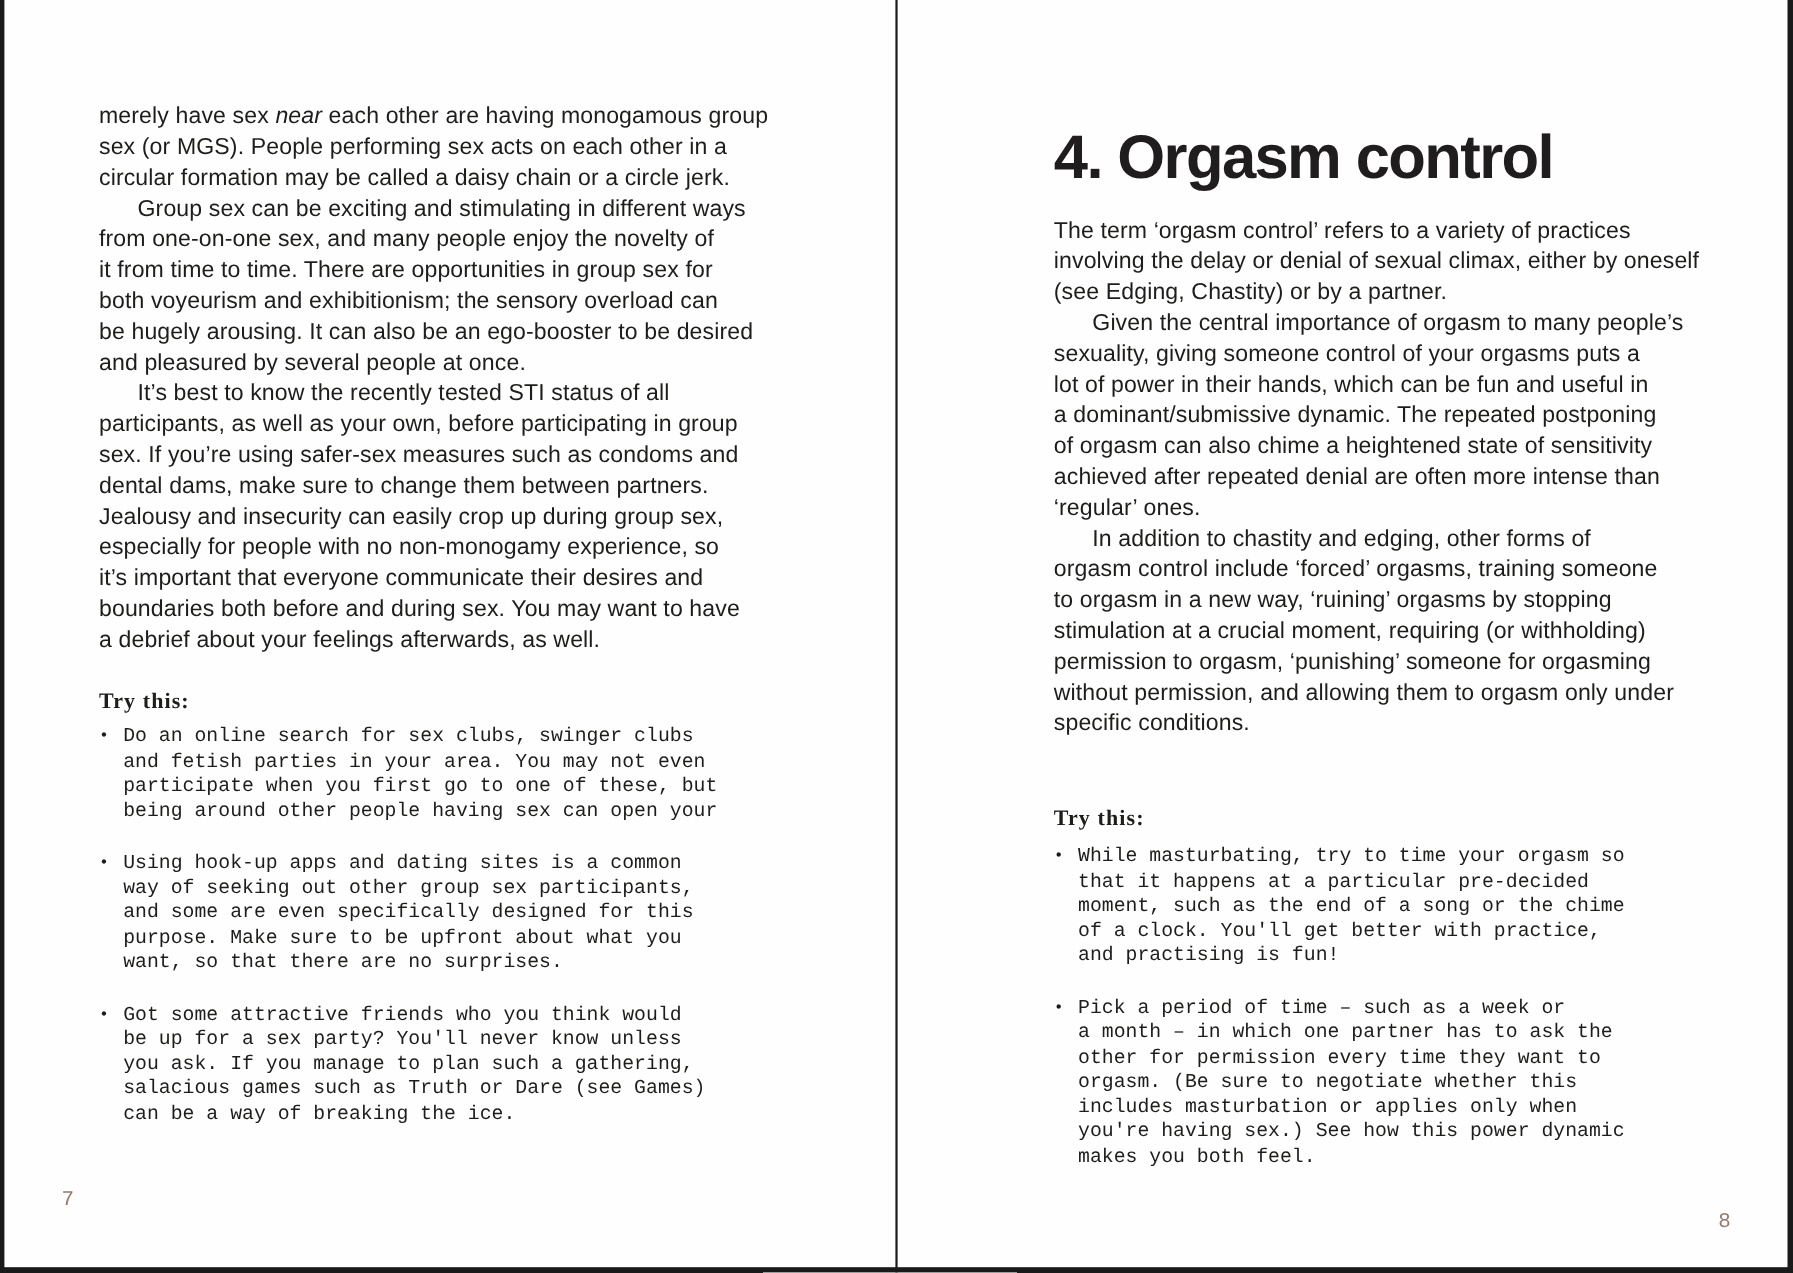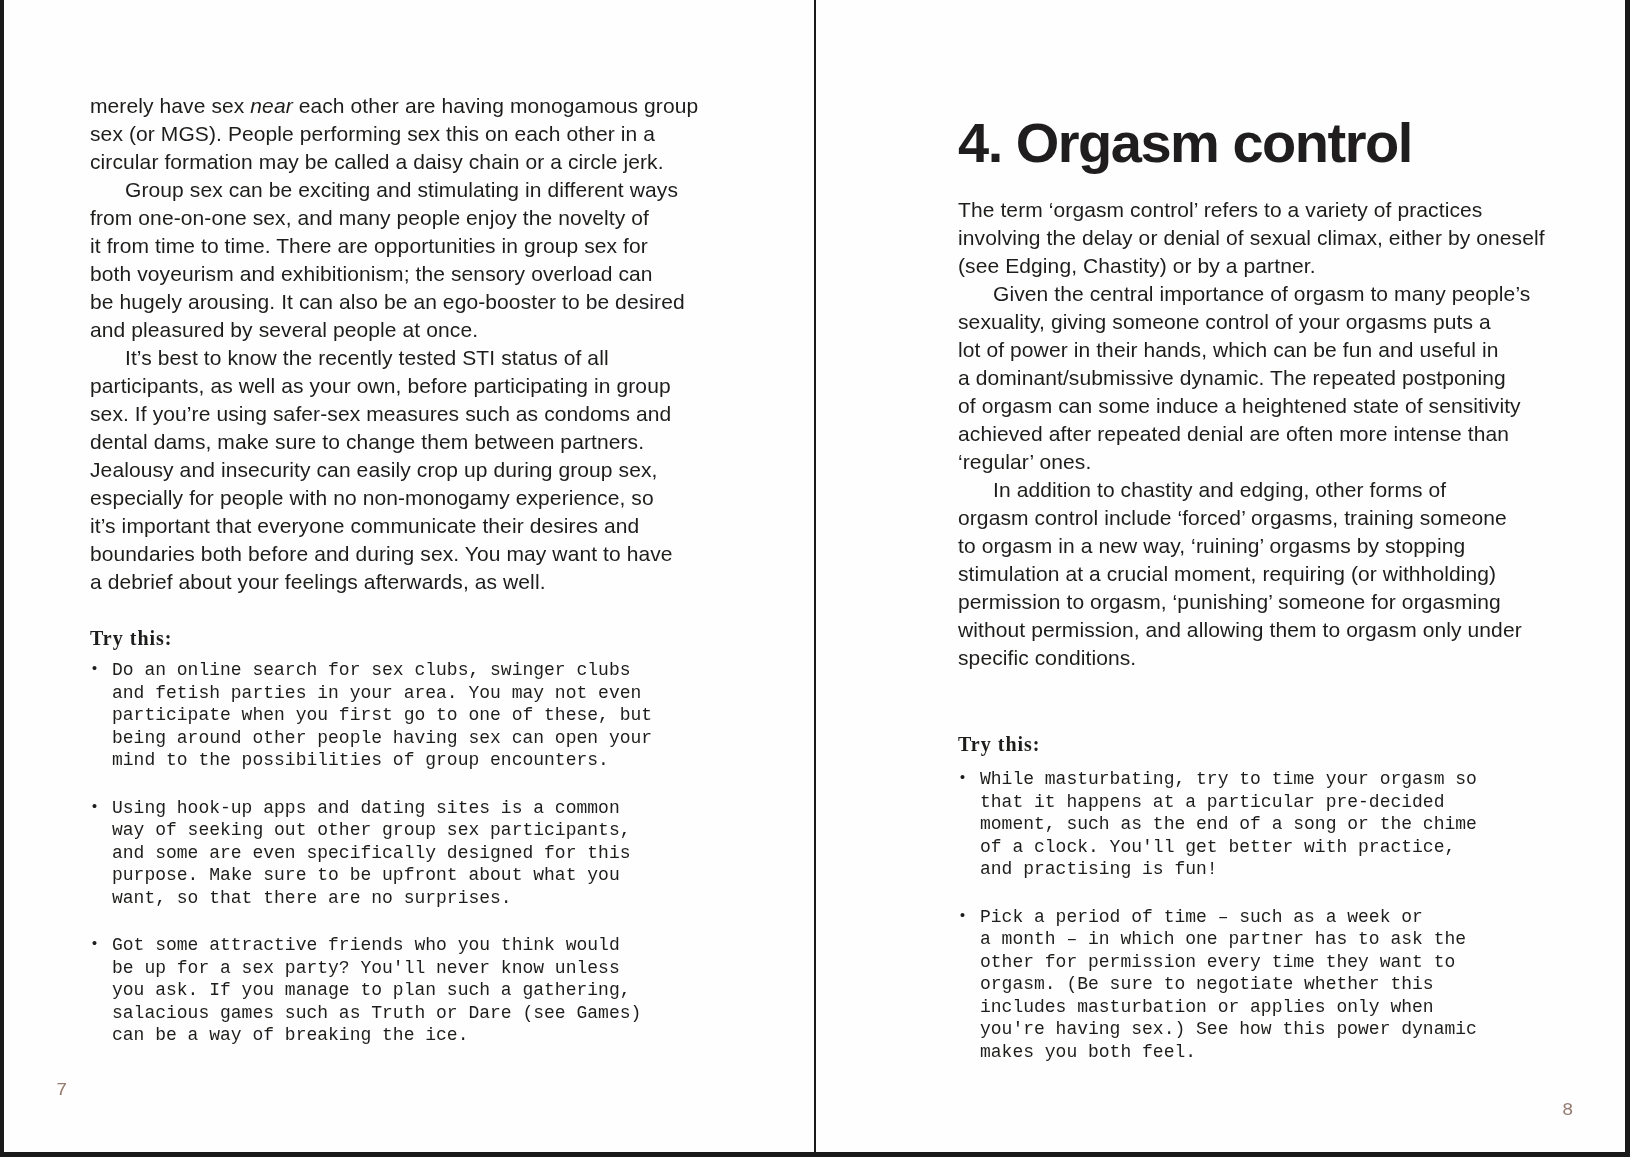--- a/index.html
+++ b/index.html
@@ -58,21 +58,21 @@
 
   <div class="frame frame-left"></div>
   <div class="frame frame-right"></div>
   <div class="frame frame-bottom"></div>
   <div class="frame divider"></div>
 
   <div class="abs" style="left:4px;top:0;width:810px;height:1152px;">
     <div class="abs body-block" style="left:86px;top:92px;">
         <div class="para">
           <div class="line">merely have sex <em>near</em> each other are having monogamous group</div>
-          <div class="line">sex (or MGS). People performing sex this on each other in a</div>
+          <div class="line">sex (or MGS). People performing sex acts on each other in a</div>
           <div class="line">circular formation may be called a daisy chain or a circle jerk.</div>
         </div>
         <div class="para">
           <div class="line indent">Group sex can be exciting and stimulating in different ways</div>
           <div class="line">from one-on-one sex, and many people enjoy the novelty of</div>
           <div class="line">it from time to time. There are opportunities in group sex for</div>
           <div class="line">both voyeurism and exhibitionism; the sensory overload can</div>
           <div class="line">be hugely arousing. It can also be an ego-booster to be desired</div>
           <div class="line">and pleasured by several people at once.</div>
         </div>
@@ -91,21 +91,20 @@
 
     <div class="abs try-this" style="left:86px;top:627px;">Try this:</div>
 
     <div class="abs bullets" style="left:86px;top:659px;">
         <div class="bullet">
           <span class="bullet-glyph">•</span>
           <div class="line">Do an online search for sex clubs, swinger clubs</div>
           <div class="line">and fetish parties in your area. You may not even</div>
           <div class="line">participate when you first go to one of these, but</div>
           <div class="line">being around other people having sex can open your</div>
-          <div class="line">mind to the possibilities of group encounters.</div>
         </div>
         <div class="bullet">
           <span class="bullet-glyph">•</span>
           <div class="line">Using hook-up apps and dating sites is a common</div>
           <div class="line">way of seeking out other group sex participants,</div>
           <div class="line">and some are even specifically designed for this</div>
           <div class="line">purpose. Make sure to be upfront about what you</div>
           <div class="line">want, so that there are no surprises.</div>
         </div>
         <div class="bullet">
@@ -128,21 +127,21 @@
         <div class="para">
           <div class="line">The term ‘orgasm control’ refers to a variety of practices</div>
           <div class="line">involving the delay or denial of sexual climax, either by oneself</div>
           <div class="line">(see Edging, Chastity) or by a partner.</div>
         </div>
         <div class="para">
           <div class="line indent">Given the central importance of orgasm to many people’s</div>
           <div class="line">sexuality, giving someone control of your orgasms puts a</div>
           <div class="line">lot of power in their hands, which can be fun and useful in</div>
           <div class="line">a dominant/submissive dynamic. The repeated postponing</div>
-          <div class="line">of orgasm can some induce a heightened state of sensitivity</div>
+          <div class="line">of orgasm can also chime a heightened state of sensitivity</div>
           <div class="line">achieved after repeated denial are often more intense than</div>
           <div class="line">‘regular’ ones.</div>
         </div>
         <div class="para">
           <div class="line indent">In addition to chastity and edging, other forms of</div>
           <div class="line">orgasm control include ‘forced’ orgasms, training someone</div>
           <div class="line">to orgasm in a new way, ‘ruining’ orgasms by stopping</div>
           <div class="line">stimulation at a crucial moment, requiring (or withholding)</div>
           <div class="line">permission to orgasm, ‘punishing’ someone for orgasming</div>
           <div class="line">without permission, and allowing them to orgasm only under</div>

